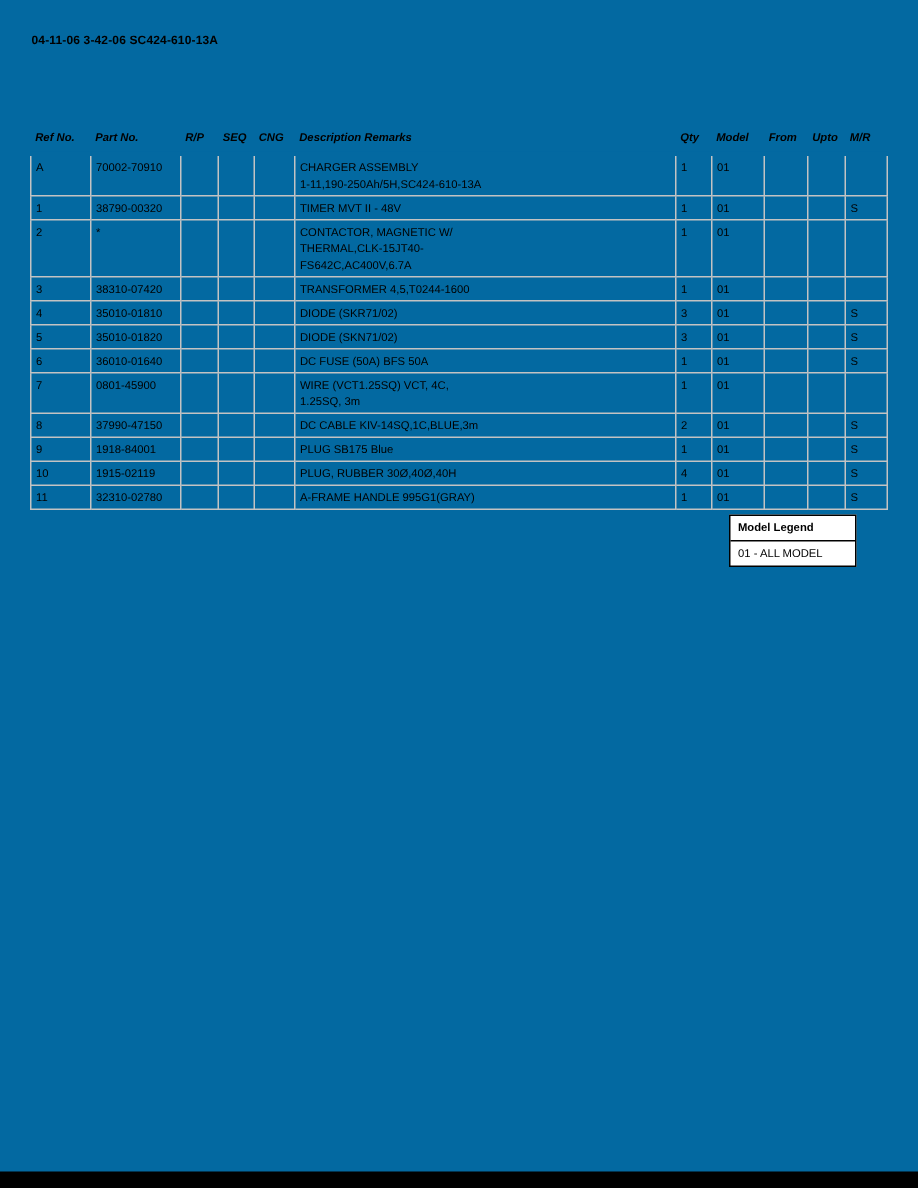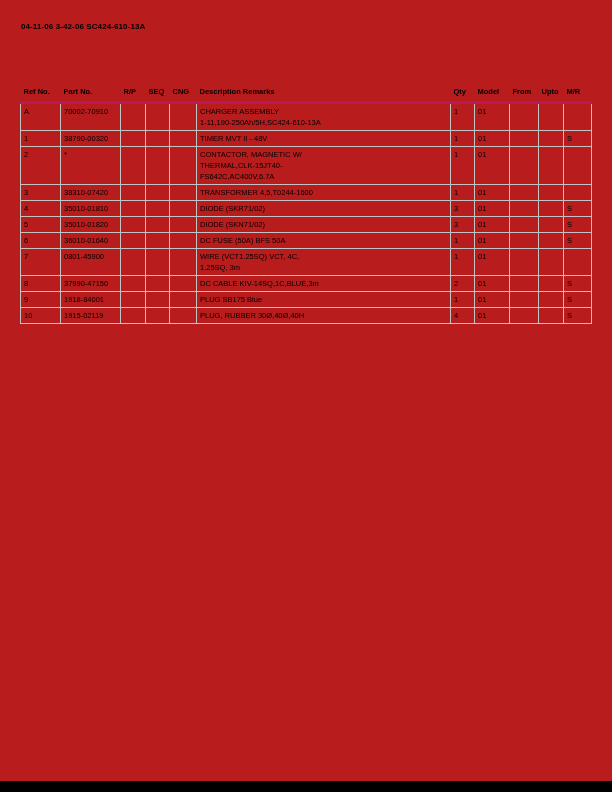--- a/index.html
+++ b/index.html
@@ -7,21 +7,21 @@
   body {
     width: 612px; height: 792px;
     font-family: "Liberation Sans", sans-serif;
     color: #000;
     position: relative;
     overflow: hidden;
   }
   .page {
     position: relative;
     width: 612px; height: 792px;
-    background: #b91c1c;
+    background: #0369a1;
   }
   .doc-ref {
     position: absolute; left: 21px; top: 22px;
     font-size: 8px; font-weight: bold; letter-spacing: 0.1px;
   }
   .breadcrumb {
     position: absolute; left: 21px; top: 43px;
     font-size: 8px; font-weight: bold; letter-spacing: 0.1px;
     width: 575px;
   }
@@ -31,24 +31,25 @@
   table {
     border-collapse: collapse;
     table-layout: fixed;
     width: 571px;
   }
   th {
     font-size: 7.5px; font-weight: bold;
     text-align: left;
     padding: 2px 3px 4px 3px;
     border: none;
-    border-bottom: 3px solid #be185d;
+    border-bottom: 3px solid #0369a1;
     line-height: 10px;
     white-space: nowrap;
     overflow: hidden;
+    font-style: italic;
   }
   td {
     font-size: 7.5px;
     line-height: 11px;
     padding: 2px 3px;
     border: 1px solid #c3c3c3;
     vertical-align: top;
     white-space: pre-line;
     overflow: hidden;
   }
@@ -252,20 +253,39 @@
             <td class="col-rp"></td>
             <td class="col-seq"></td>
             <td class="col-cng"></td>
             <td class="col-desc">PLUG, RUBBER 30Ø,40Ø,40H</td>
             <td class="col-qty">4</td>
             <td class="col-model">01</td>
             <td class="col-from"></td>
             <td class="col-upto"></td>
             <td class="col-mr">S</td>
           </tr>
+          <tr>
+            <td class="col-ref">11</td>
+            <td class="col-part">32310-02780</td>
+            <td class="col-rp"></td>
+            <td class="col-seq"></td>
+            <td class="col-cng"></td>
+            <td class="col-desc">A-FRAME HANDLE 995G1(GRAY)</td>
+            <td class="col-qty">1</td>
+            <td class="col-model">01</td>
+            <td class="col-from"></td>
+            <td class="col-upto"></td>
+            <td class="col-mr">S</td>
+          </tr>
         </tbody>
     </table>
   </div>
 
+  <div class="legend">
+    <div class="legend-title">Model Legend</div>
+    <div class="legend-items">
+        <div>01 - ALL MODEL</div>
+      </div>
+  </div>
 
   <div class="footer-bar"></div>
 
 </div>
 
 </body></html>

